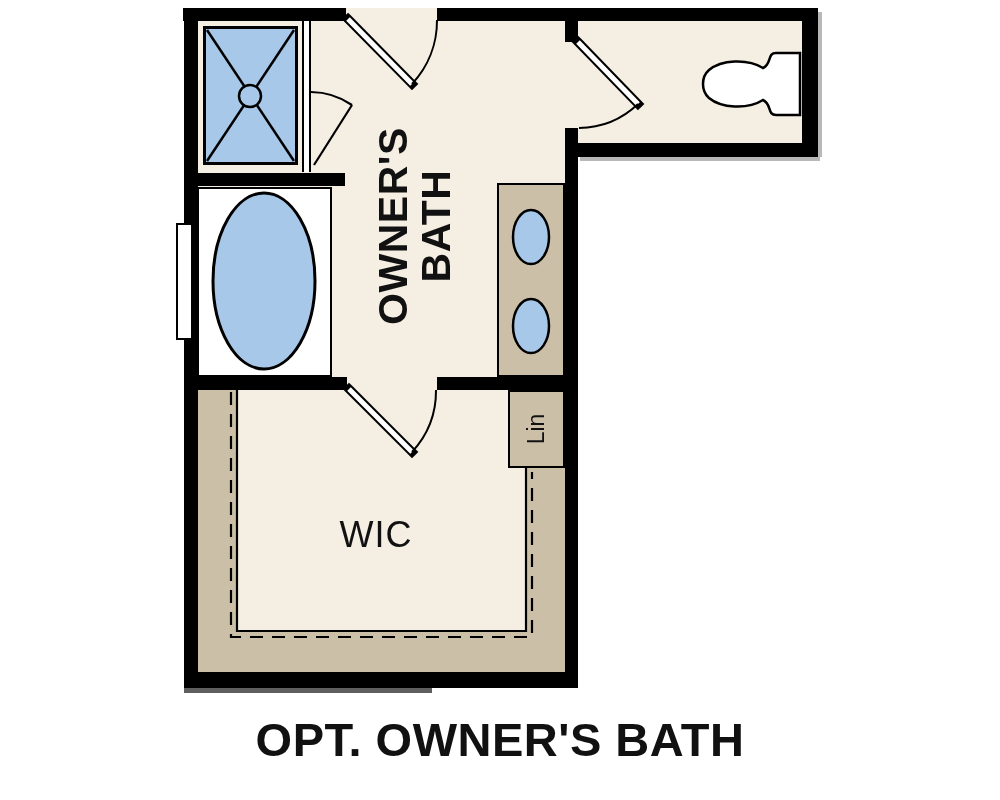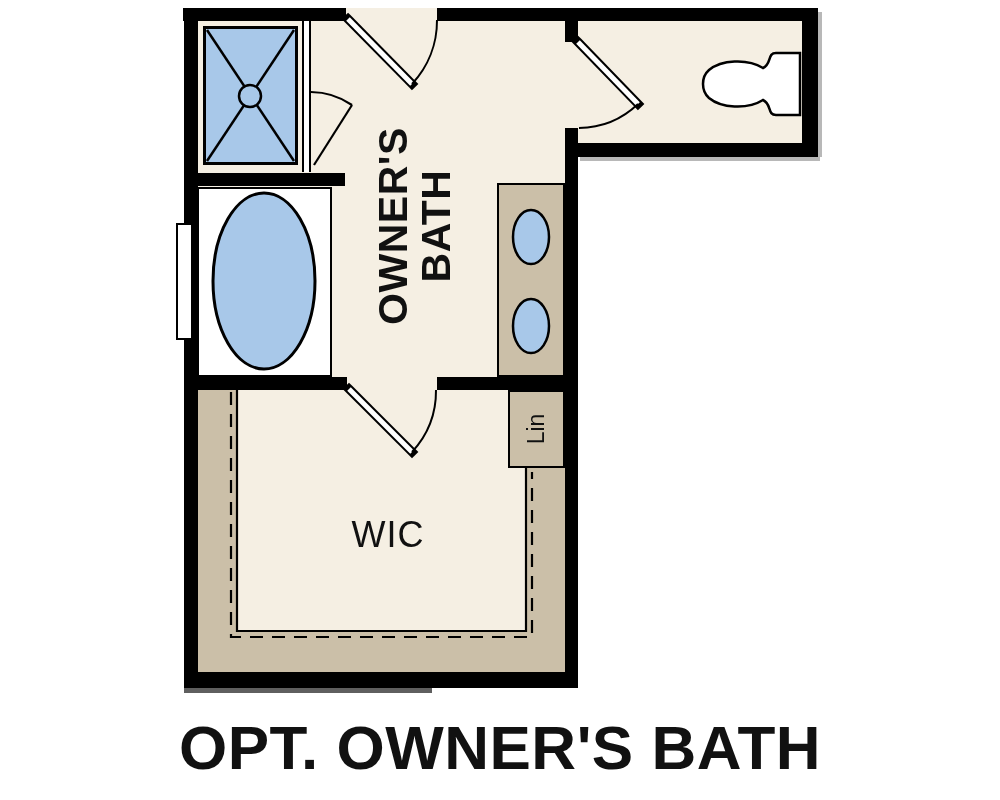--- a/index.html
+++ b/index.html
@@ -27,21 +27,21 @@
   .blue-fill{fill:var(--fixture);stroke:var(--line);}
   .white-fill{fill:#ffffff;stroke:var(--line);}
   .thin-line{stroke:var(--line);fill:none;}
   .label{position:absolute;color:var(--text);text-align:center;}
   .room-label{width:300px;height:110px;transform:rotate(-90deg);transform-origin:center;
               font-size:41px;font-weight:700;line-height:1.06;letter-spacing:0.5px;
               display:flex;flex-direction:column;justify-content:center;}
   .wic-label{width:160px;font-size:36px;font-weight:400;letter-spacing:1px;}
   .lin-label{width:64px;height:44px;transform:rotate(-90deg);transform-origin:center;
              font-size:23px;font-weight:400;line-height:44px;}
-  .caption{width:1000px;font-size:62px;font-weight:700;letter-spacing:0.5px;}
+  .caption{width:1000px;font-size:47px;font-weight:700;letter-spacing:0.5px;}
 </style>
 </head>
 <body>
 
 <div class="page">
 
   <div class="abs floor" style="left:198px;top:21px;width:367px;height:356px;"></div>
   <div class="abs floor" style="left:578px;top:21px;width:224px;height:122px;"></div>
   <div class="abs floor" style="left:198px;top:390px;width:367px;height:282px;"></div>
   <div class="abs floor" style="left:346px;top:8px;width:91px;height:13px;"></div>
@@ -110,17 +110,17 @@
     <line class="thin-line" stroke-width="2.2" x1="352" y1="105" x2="314" y2="165"></line>
 
     <path class="thin-line" stroke-width="2.2" d="M 237 390 L 237 631 L 526 631 L 526 468"></path>
     <path class="thin-line" stroke-width="2.2" stroke-dasharray="13 9" d="M 231 392 L 231 637 L 532 637 L 532 472"></path>
   </svg>
 
   <div class="label room-label" style="left:265px;top:171px;">
     <span>OWNER'S</span>
     <span>BATH</span>
   </div>
-  <div class="label wic-label" style="left:308px;top:514px;">WIC</div>
+  <div class="label wic-label" style="left:296px;top:514px;">WIC</div>
   <div class="label lin-label" style="left:504px;top:407px;">Lin</div>
   <div class="label caption" style="left:0px;top:712px;">OPT. OWNER'S BATH</div>
 
 </div>
 
 </body></html>

